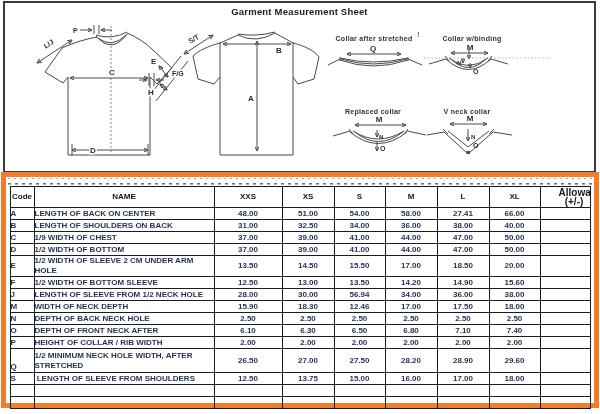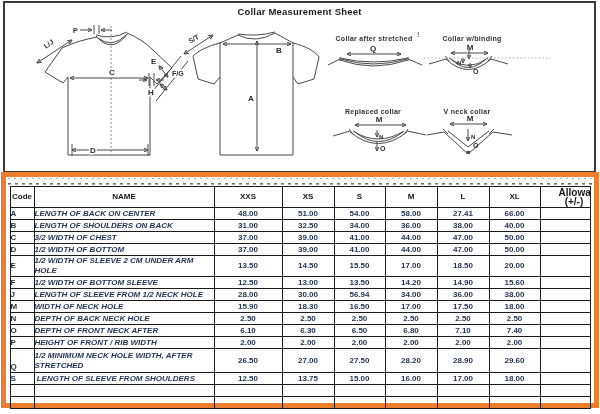--- a/index.html
+++ b/index.html
@@ -49,31 +49,31 @@
     border-collapse:collapse;table-layout:fixed;width:568px;margin:0 auto;
     font-size:8px;font-weight:bold;color:#1F3050;
   }
   .mtable th,.mtable td{
     border:1px solid #1c1c1c;height:12px;padding:0;overflow:hidden;
     line-height:10px;box-sizing:border-box;
   }
   .mtable th{color:#161616;font-size:8px;text-align:center;height:21px;}
   .mtable th.h-allow{font-size:10px;text-align:center;padding-left:18px;line-height:9px;font-weight:bold;}
   .c-code{text-align:left;padding-left:2px;}
-  .c-name{text-align:left;padding-left:3px;white-space:pre-wrap;font-style:italic;}
+  .c-name{text-align:left;padding-left:3px;white-space:pre-wrap;}
   .c-val{text-align:center;}
   .c-allow{text-align:center;}
   tr.tall td{height:24px;}
   tr.tall .c-code{vertical-align:bottom;}
 </style>
 </head>
 <body>
 
 <div class="diagram-panel">
-  <div class="sheet-title">Collar Measurement Sheet</div>
+  <div class="sheet-title">Garment Measurement Sheet</div>
 
   <svg class="diagram-svg ln" width="589" height="168" viewBox="5 3 589 168" xmlns="http://www.w3.org/2000/svg">
     <defs>
       <marker id="arw" viewBox="0 0 4.5 4.5" markerWidth="4.5" markerHeight="4.5" refX="4.2" refY="2.25" orient="auto-start-reverse" markerUnits="userSpaceOnUse">
         <path d="M0,0.3 L4.5,2.25 L0,4.2 Z" fill="#4a4a4a" stroke="none"></path>
       </marker>
     </defs>
 
     <g>
       <path d="M68,77 L68,155 L150,155 L150,77"></path>
@@ -262,21 +262,21 @@
           <td class="c-val">31.00</td>
           <td class="c-val">32.50</td>
           <td class="c-val">34.00</td>
           <td class="c-val">36.00</td>
           <td class="c-val">38.00</td>
           <td class="c-val">40.00</td>
           <td class="c-allow"></td>
         </tr>
         <tr>
           <td class="c-code">C</td>
-          <td class="c-name">3/2 WIDTH OF CHEST</td>
+          <td class="c-name">1/9 WIDTH OF CHEST</td>
           <td class="c-val">37.00</td>
           <td class="c-val">39.00</td>
           <td class="c-val">41.00</td>
           <td class="c-val">44.00</td>
           <td class="c-val">47.00</td>
           <td class="c-val">50.00</td>
           <td class="c-allow"></td>
         </tr>
         <tr>
           <td class="c-code">D</td>
@@ -317,24 +317,24 @@
           <td class="c-val">28.00</td>
           <td class="c-val">30.00</td>
           <td class="c-val">56.94</td>
           <td class="c-val">34.00</td>
           <td class="c-val">36.00</td>
           <td class="c-val">38.00</td>
           <td class="c-allow"></td>
         </tr>
         <tr>
           <td class="c-code">M</td>
-          <td class="c-name">WIDTH OF NECK HOLE</td>
+          <td class="c-name">WIDTH OF NECK DEPTH</td>
           <td class="c-val">15.90</td>
           <td class="c-val">18.30</td>
-          <td class="c-val">16.50</td>
+          <td class="c-val">12.46</td>
           <td class="c-val">17.00</td>
           <td class="c-val">17.50</td>
           <td class="c-val">18.00</td>
           <td class="c-allow"></td>
         </tr>
         <tr>
           <td class="c-code">N</td>
           <td class="c-name">DEPTH OF BACK NECK HOLE</td>
           <td class="c-val">2.50</td>
           <td class="c-val">2.50</td>
@@ -350,21 +350,21 @@
           <td class="c-val">6.10</td>
           <td class="c-val">6.30</td>
           <td class="c-val">6.50</td>
           <td class="c-val">6.80</td>
           <td class="c-val">7.10</td>
           <td class="c-val">7.40</td>
           <td class="c-allow"></td>
         </tr>
         <tr>
           <td class="c-code">P</td>
-          <td class="c-name">HEIGHT OF FRONT / RIB WIDTH</td>
+          <td class="c-name">HEIGHT OF COLLAR / RIB WIDTH</td>
           <td class="c-val">2.00</td>
           <td class="c-val">2.00</td>
           <td class="c-val">2.00</td>
           <td class="c-val">2.00</td>
           <td class="c-val">2.00</td>
           <td class="c-val">2.00</td>
           <td class="c-allow"></td>
         </tr>
         <tr class="tall">
           <td class="c-code">Q</td>

